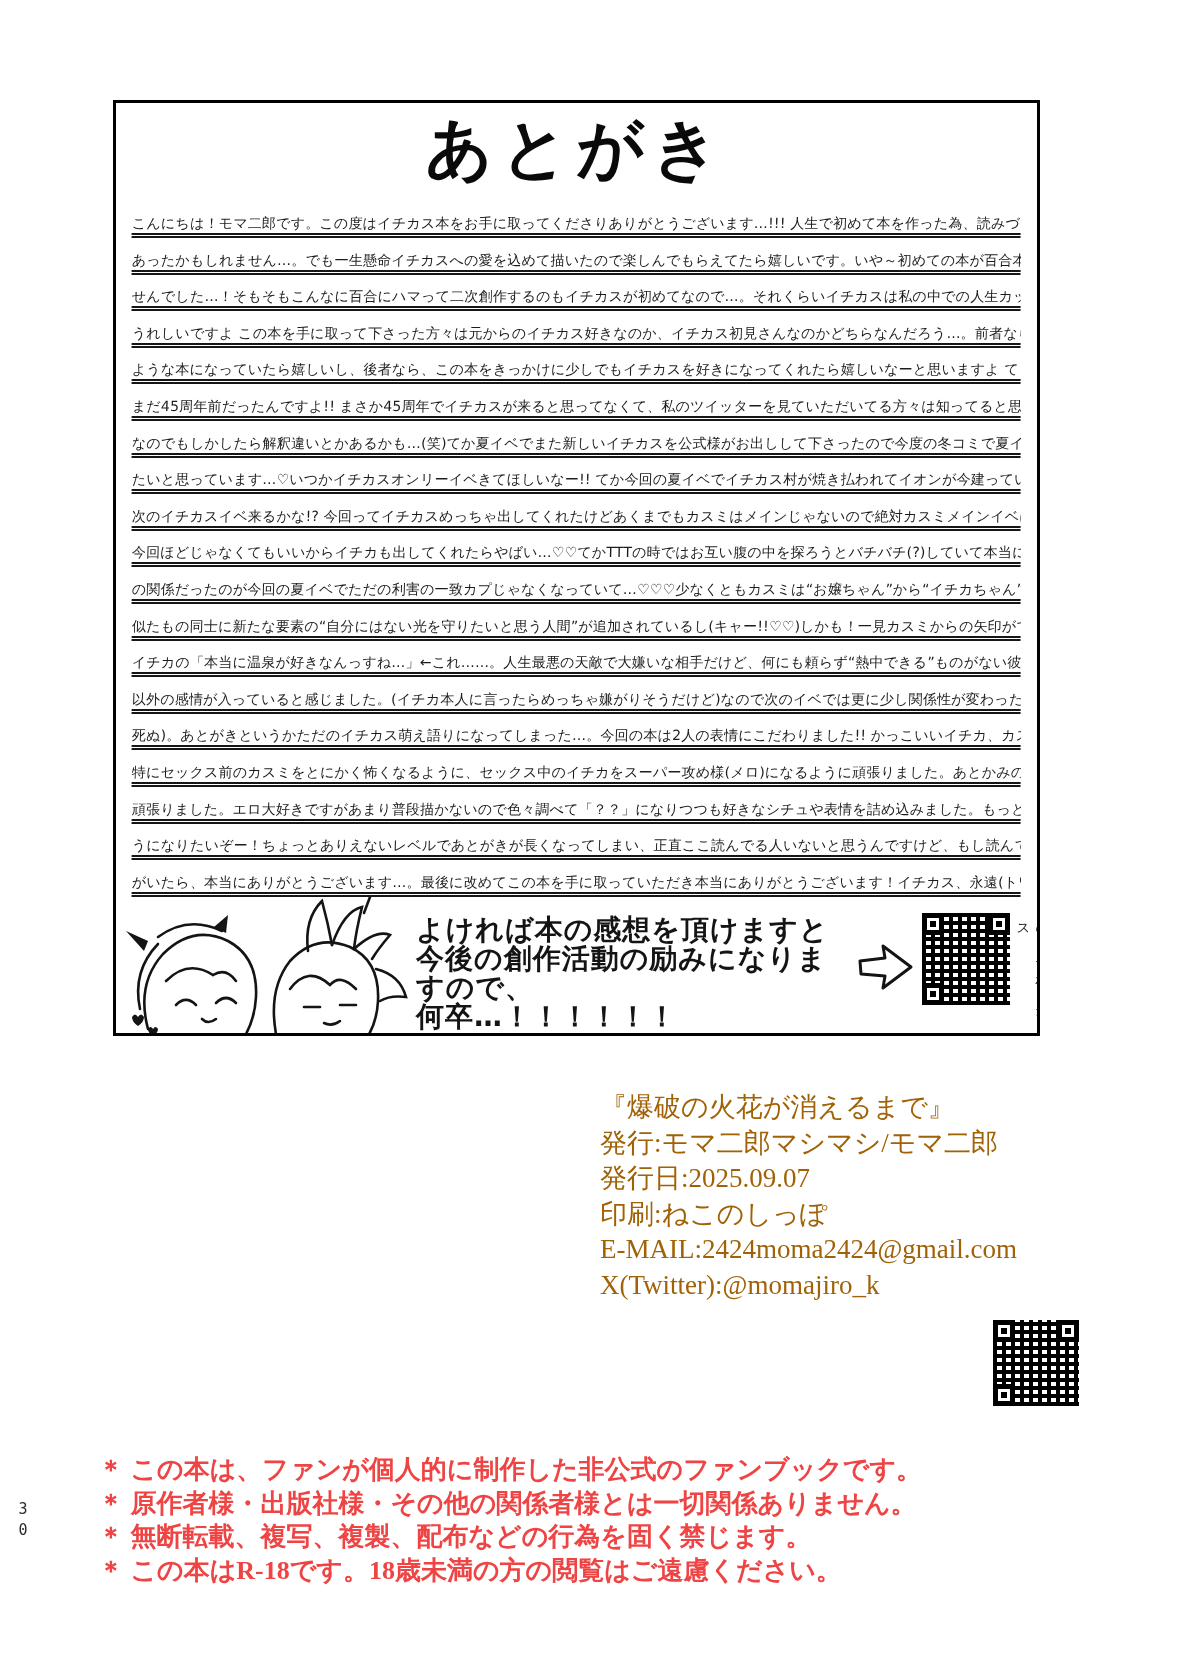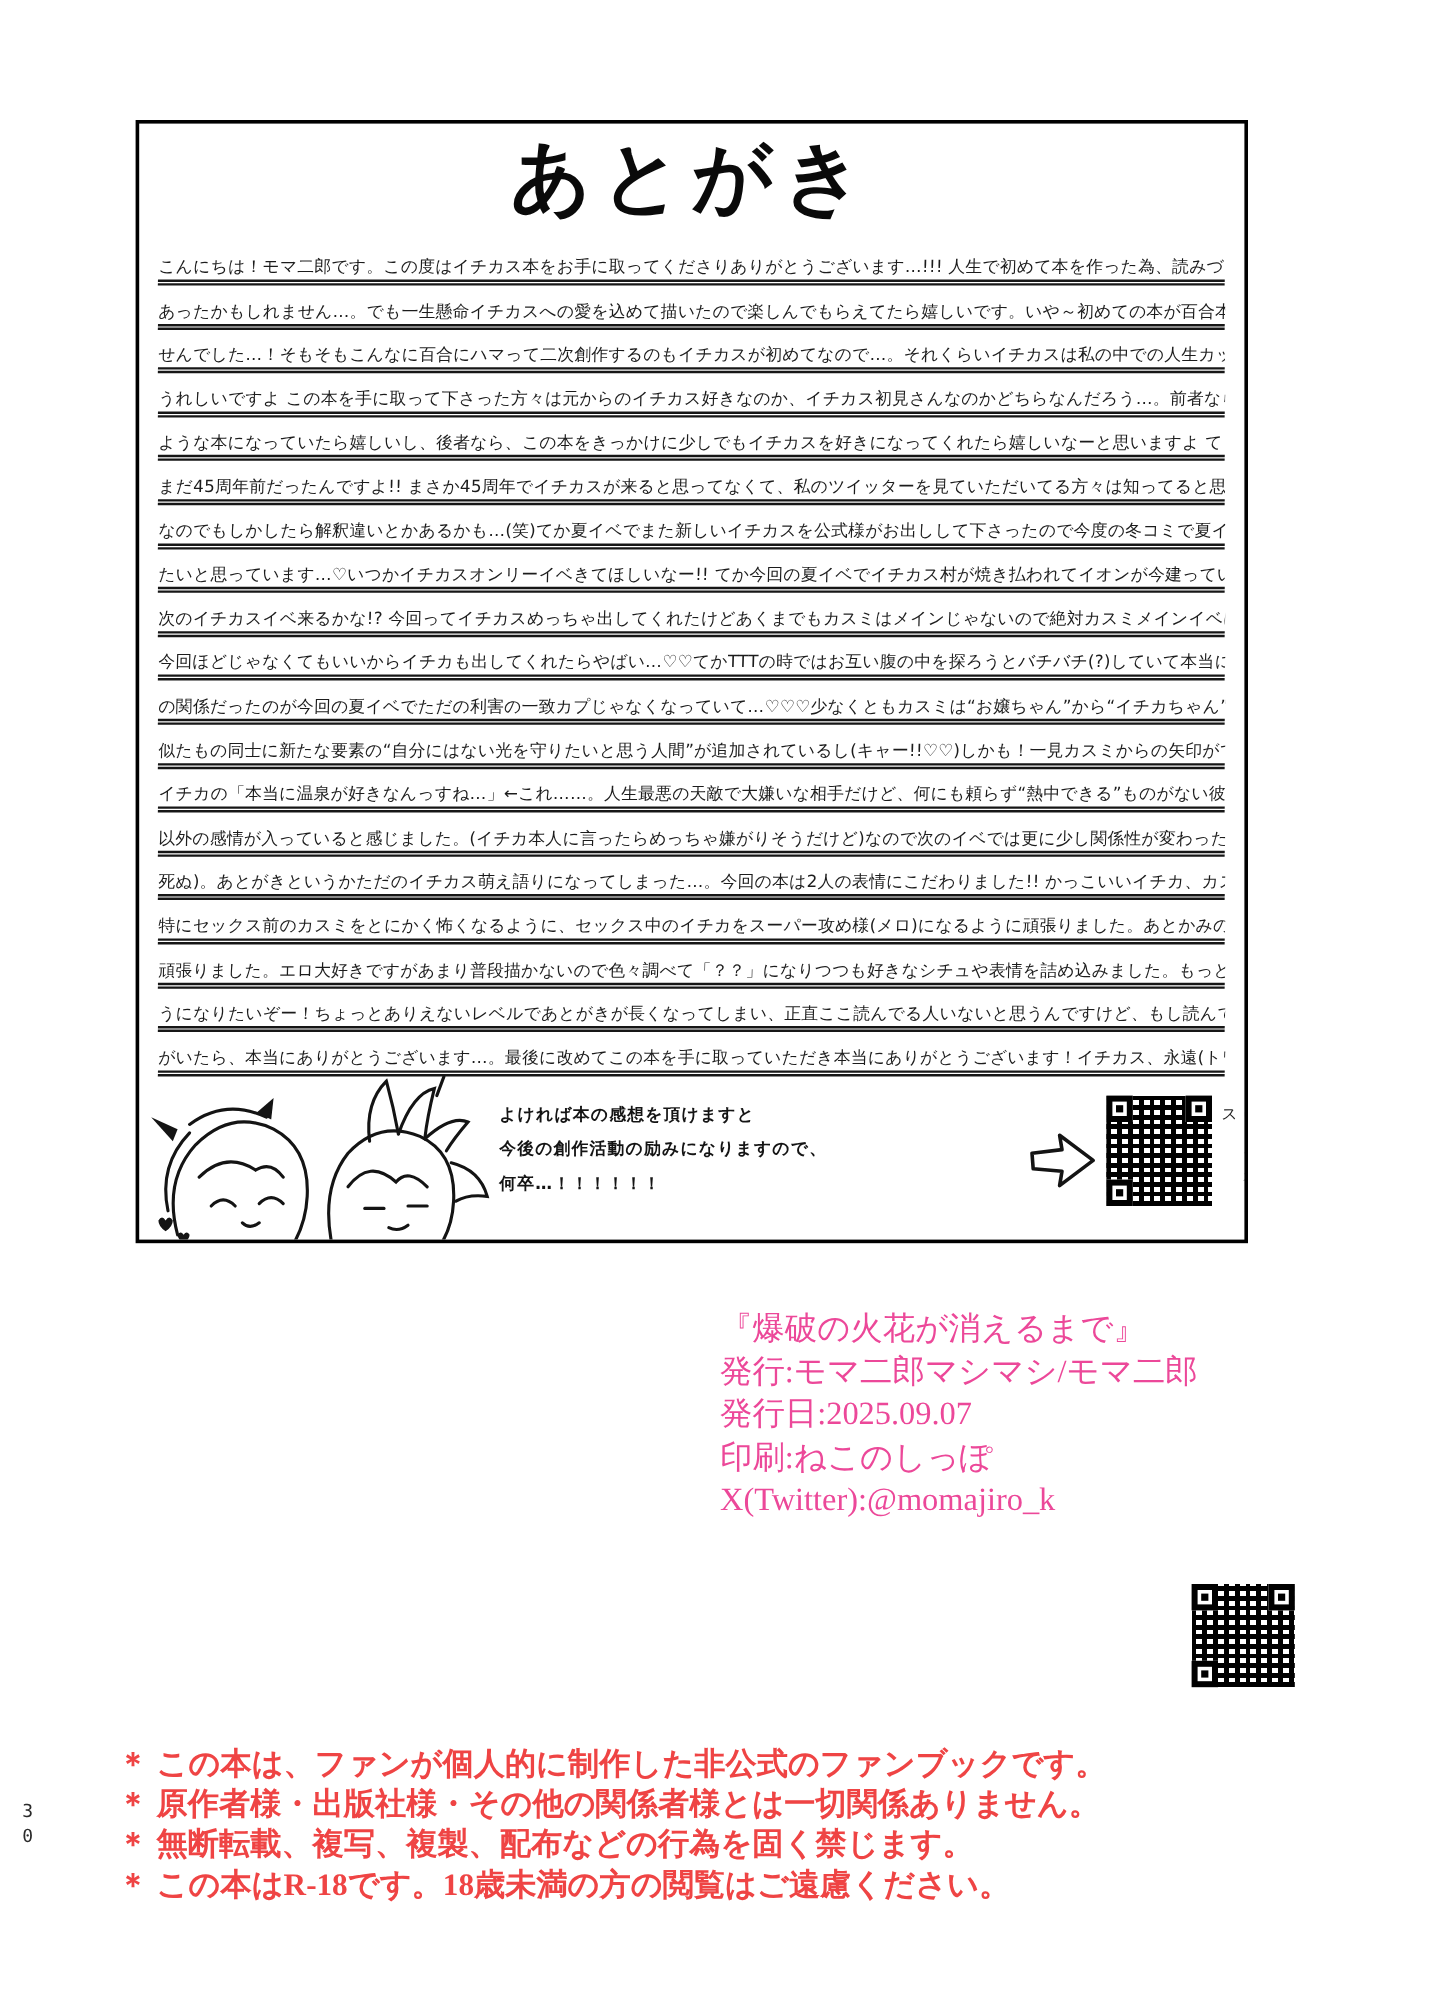--- a/index.html
+++ b/index.html
@@ -34,21 +34,21 @@
     padding-bottom:1px;
     font-size:14px;line-height:17px;
     white-space:nowrap;overflow:hidden;
     color:#1c1c1c;letter-spacing:0.2px;
     transform:skewX(-1.5deg);
   }
   
   .chibi-wrap{position:absolute;left:2px;top:786px;width:292px;height:147px;}
   .feedback-note{
     position:absolute;left:300px;top:812px;width:430px;
-    font-size:14px;font-weight:600;line-height:29px;color:#141414;
+    font-size:28px;font-weight:600;line-height:29px;color:#141414;
     letter-spacing:1px;
   }
   .arrow-wrap{position:absolute;left:740px;top:838px;width:60px;height:52px;}
   .qr{
     position:absolute;background-color:#fff;
     background-image:
       repeating-linear-gradient(0deg,#000 0 4px,rgba(255,255,255,0) 4px 8px),
       repeating-linear-gradient(90deg,#000 0 4px,#fff 4px 9px);
     background-clip:padding-box;
   }
@@ -58,21 +58,21 @@
   .f-tl{left:0;top:0;} .f-tr{right:0;top:0;} .f-bl{left:0;bottom:0;}
   .qr-caption{
     position:absolute;left:898px;top:812px;height:100px;
     writing-mode:vertical-rl;text-orientation:upright;
     font-size:13px;letter-spacing:1px;color:#222;
   }
   
   .colophon{
     position:absolute;left:600px;top:1090px;
     font-family:"Liberation Serif",serif;font-size:27px;line-height:35.5px;
-    color:#ec4899;white-space:nowrap;
+    color:#a16207;white-space:nowrap;
   }
   .colophon .indent{padding-left:84px;}
   .colophon .twitter{}
   .qr2{left:993px;top:1320px;width:86px;height:86px;position:absolute;}
   
   .disclaimers{
     position:absolute;left:98px;top:1453px;
     font-family:"Liberation Serif",serif;font-weight:700;
     font-size:26px;line-height:33.5px;color:#ef4444;white-space:nowrap;
   }
@@ -171,20 +171,21 @@
   </div>
   <div class="qr-caption">ウェブボックス</div>
 
 </div>
 
 <div class="colophon">
   <div>『爆破の火花が消えるまで』</div>
   <div>発行:モマ二郎マシマシ/モマ二郎</div>
   <div>発行日:2025.09.07</div>
   <div>印刷:ねこのしっぽ</div>
+  <div>E-MAIL:2424moma2424@gmail.com</div>
   <div class="twitter">X(Twitter):@momajiro_k</div>
 </div>
 
 <div class="qr qr2">
   <div class="finder f-tl">
       <div class="finder-dot"></div>
     </div>
   <div class="finder f-tr">
       <div class="finder-dot"></div>
     </div>

